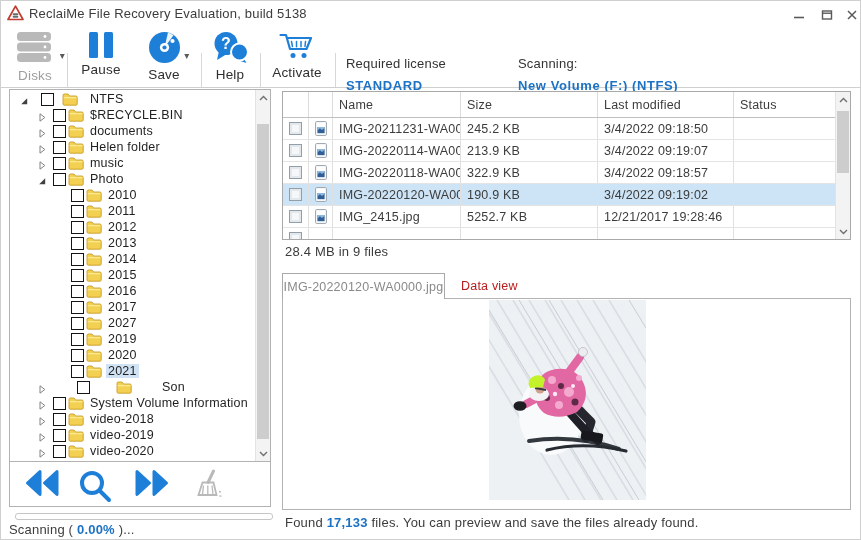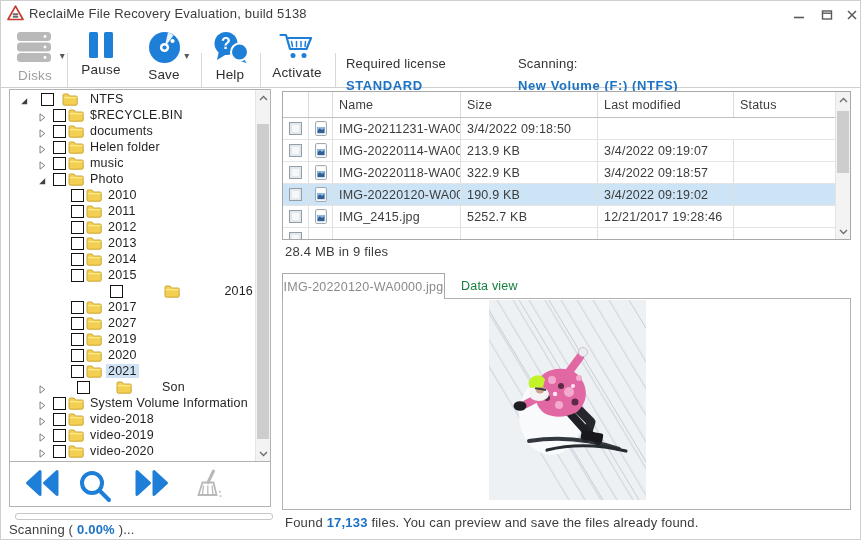--- a/index.html
+++ b/index.html
@@ -58,21 +58,21 @@
   .trow.body .cell{display:flex;align-items:center;padding-left:6px;border-right:1px solid #e0e0e0;
                    font-size:12.5px;color:#3c3c3c;box-sizing:border-box;overflow:hidden;white-space:nowrap;}
   .cell.cicon{padding-left:5px;}
   .cb-tbl{width:11px;height:11px;border:1px solid #939ea7;background:#f5f7f8;box-shadow:inset 0 0 0 2px #e2e8ec;display:inline-block;}
   
   #summary{position:absolute;left:284px;top:243px;font-size:13px;color:#3c3c3c;}
   #tabs{position:absolute;left:281px;top:272px;height:26px;z-index:2;display:flex;}
   .tab{box-sizing:border-box;height:26px;display:flex;align-items:center;justify-content:center;
        font-size:12.5px;cursor:pointer;}
   .tab.active{width:163px;background:#fff;border:1px solid #a9a9a9;border-bottom:none;color:#8a8a8a;}
-  .tab.inactive{padding:0 16px;color:#15803d;}
+  .tab.inactive{padding:0 16px;color:#b91c1c;}
   #preview-pane{position:absolute;left:281px;top:297px;width:569px;height:212px;border:1px solid #b2b2b2;
                 box-sizing:border-box;background:#fff;z-index:1;}
   #photo{position:absolute;left:50%;top:1px;margin-left:-78px;width:157px;height:200px;}
   
   #found-line{position:absolute;left:284px;top:514px;font-size:13px;color:#3c3c3c;white-space:nowrap;}
   #found-line .cnt{font-weight:bold;color:#1c72c4;}
 </style>
 </head>
 <body>
 
@@ -306,21 +306,21 @@
           </div>
           <div class="tree-row" style="padding-left: 46px;">
             <span class="tree-exp"></span>
             <span class="cb-tree"></span>
             <span class="tree-folder"><svg width="16" height="13" viewBox="0 0 16 13">
                 <path d="M1 2.2 C1 1.5 1.5 1 2.2 1 H6 L7.6 3 H14 C14.7 3 15.2 3.5 15.2 4.2 V11 C15.2 11.7 14.7 12.2 14 12.2 H2.2 C1.5 12.2 1 11.7 1 11 Z" fill="#f3cf52" stroke="#c99f2a" stroke-width="0.9"></path>
                 <path d="M1.7 4.6 H14.5" stroke="#fbe98f" stroke-width="1.4"></path>
               </svg></span>
             <span class="tree-label">2015</span>
           </div>
-          <div class="tree-row" style="padding-left: 46px; justify-content: space-between;">
+          <div class="tree-row" style="padding-left: 46px;">
             <span class="tree-exp"></span>
             <span class="cb-tree"></span>
             <span class="tree-folder"><svg width="16" height="13" viewBox="0 0 16 13">
                 <path d="M1 2.2 C1 1.5 1.5 1 2.2 1 H6 L7.6 3 H14 C14.7 3 15.2 3.5 15.2 4.2 V11 C15.2 11.7 14.7 12.2 14 12.2 H2.2 C1.5 12.2 1 11.7 1 11 Z" fill="#f3cf52" stroke="#c99f2a" stroke-width="0.9"></path>
                 <path d="M1.7 4.6 H14.5" stroke="#fbe98f" stroke-width="1.4"></path>
               </svg></span>
             <span class="tree-label">2016</span>
           </div>
           <div class="tree-row" style="padding-left: 46px;">
             <span class="tree-exp"></span>
@@ -501,20 +501,21 @@
             <span class="cb-tbl"></span>
           </span>
           <span class="cell cicon">
             <svg width="12" height="15" viewBox="0 0 12 15">
               <rect x="0.6" y="0.6" width="10.8" height="13.8" rx="1" fill="#fff" stroke="#98a2ab"></rect>
               <rect x="2.4" y="6" width="7.2" height="6.2" fill="#2f5f96"></rect>
               <path d="M2.4 9.4 L4.9 7.3 L6.9 9 L9.6 6.9 V6 H2.4 Z" fill="#8fb9de"></path>
             </svg>
           </span>
           <span class="cell">IMG-20211231-WA00...</span>
+          <span class="cell">245.2 KB</span>
           <span class="cell">3/4/2022 09:18:50</span>
           <span class="cell" style="border-right: none;"></span>
         </div>
         <div class="trow body">
           <span class="cell">
             <span class="cb-tbl"></span>
           </span>
           <span class="cell cicon">
             <svg width="12" height="15" viewBox="0 0 12 15">
               <rect x="0.6" y="0.6" width="10.8" height="13.8" rx="1" fill="#fff" stroke="#98a2ab"></rect>

